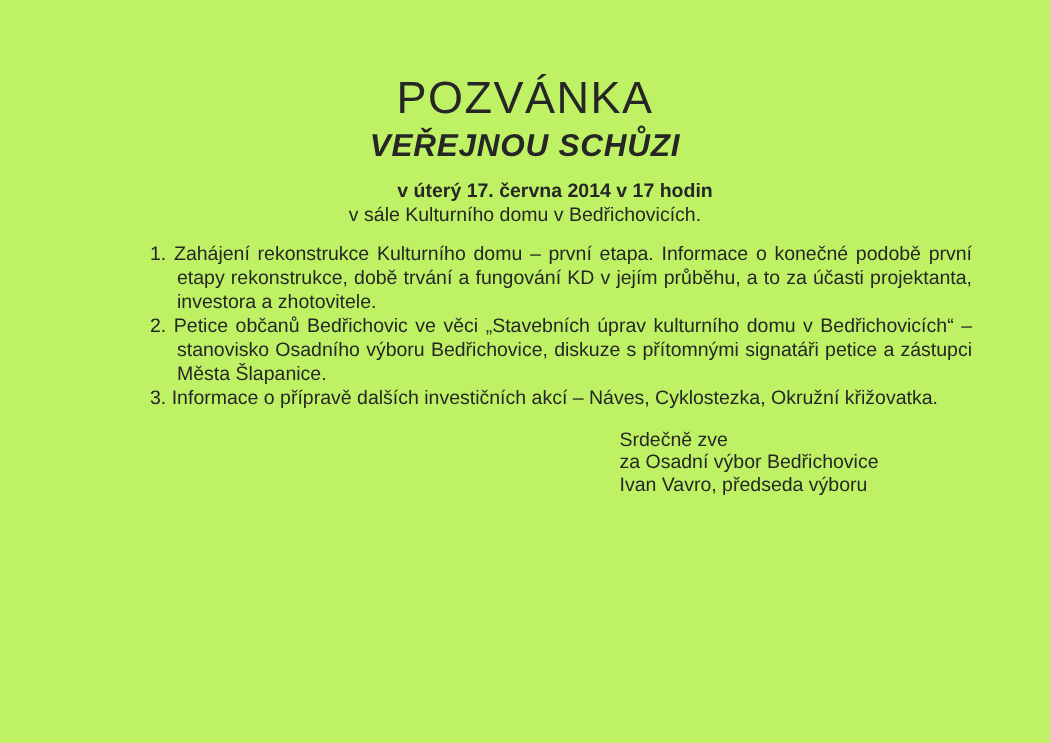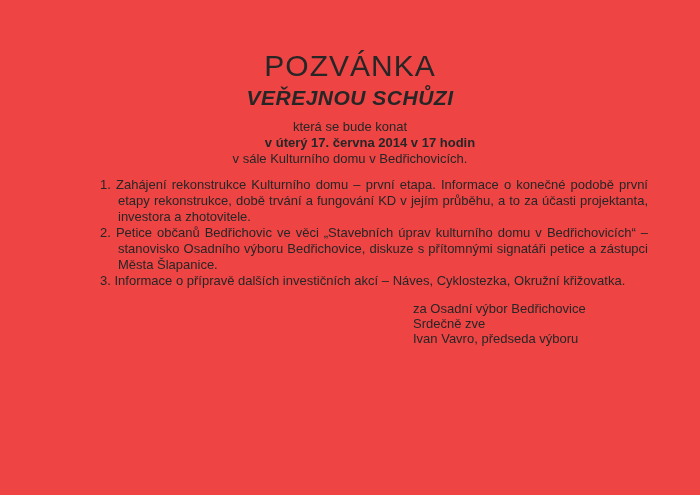--- a/index.html
+++ b/index.html
@@ -4,21 +4,21 @@
 <style>
   html, body {
     margin: 0;
     padding: 0;
     background: #ffffff;
   }
   .page {
     position: relative;
     width: 700px;
     height: 495px;
-    background: #ef4444;
+    background: #bef264;
     color: #262626;
     font-family: "Liberation Sans", "DejaVu Sans", sans-serif;
     box-sizing: border-box;
     padding-top: 48px;
     overflow: hidden;
   }
   .center { text-align: center; }
   .doc-title {
     font-size: 30px;
     font-weight: 400;
@@ -74,31 +74,30 @@
 <body>
 
 <div class="page">
 
   <div class="doc-title center">POZVÁNKA</div>
 
 
   <div class="subject-line center">VEŘEJNOU SCHŮZI</div>
 
   <div class="when-block center">
-    <div>která se bude konat</div>
     <div class="when-date">v úterý 17. června 2014 v 17 hodin</div>
     <div>v sále Kulturního domu v Bedřichovicích.</div>
   </div>
 
 
   <ol class="program-list">
     <li><span>1.</span> <span>Zahájení rekonstrukce Kulturního domu – první etapa. Informace o konečné podobě první etapy rekonstrukce, době trvání a fungování KD v jejím průběhu, a to za účasti projektanta, investora a zhotovitele.</span></li>
     <li><span>2.</span> <span>Petice občanů Bedřichovic ve věci „Stavebních úprav kulturního domu v Bedřichovicích“ – stanovisko Osadního výboru Bedřichovice, diskuze s přítomnými signatáři petice a zástupci Města Šlapanice.</span></li>
     <li><span>3.</span> <span>Informace o přípravě dalších investičních akcí – Náves, Cyklostezka, Okružní křižovatka.</span></li>
   </ol>
 
   <div class="signature-block">
+    <div>Srdečně zve</div>
     <div>za Osadní výbor Bedřichovice</div>
-    <div>Srdečně zve</div>
     <div>Ivan Vavro, předseda výboru</div>
   </div>
 
 </div>
 
 </body></html>

